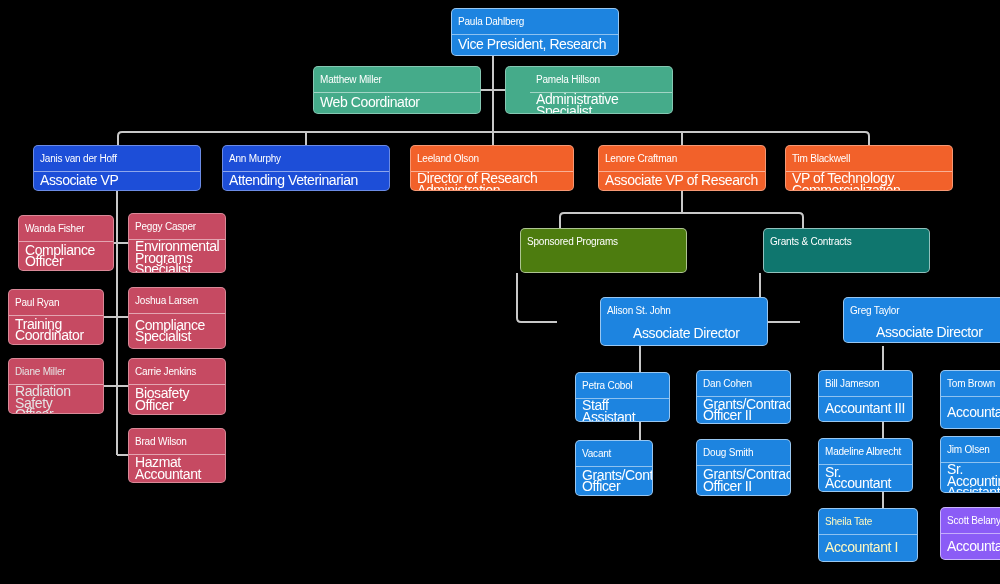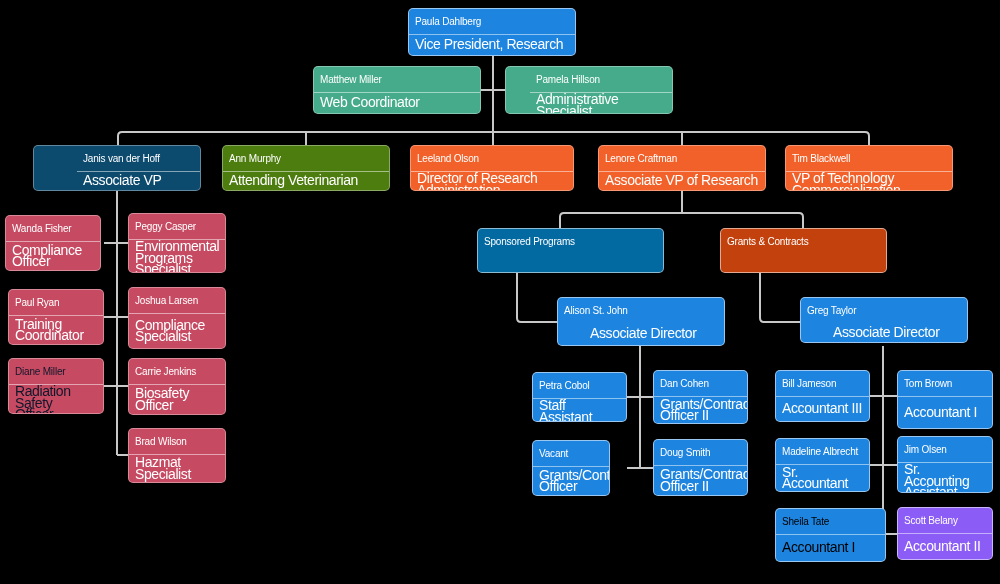--- a/index.html
+++ b/index.html
@@ -7,21 +7,21 @@
     position:relative;width:1000px;height:584px;overflow:hidden;
     font-family:"Liberation Sans",sans-serif;
   }
   svg.connectors{position:absolute;left:0;top:0;pointer-events:none;}
   svg.connectors path{fill:none;stroke-width:2;}
   .node{
     position:absolute;display:flex;flex-direction:column;box-sizing:border-box;
     border-radius:5px;color:#fff;overflow:hidden;cursor:pointer;
     border:1px solid rgba(255,255,255,.35);
   }
-  .node.blue{border-color:rgba(255,255,255,.55);}
+  .node.blue{border-color:rgba(255,255,255,.55);margin-left:43px;}
   .node .name{
     flex:0 0 25px;display:flex;align-items:center;padding:0 6px;
     font-size:10px;letter-spacing:-0.2px;line-height:11.5px;
   }
   .node .title{
     flex:1;display:flex;align-items:center;padding:1px 6px;
     font-size:14px;letter-spacing:-0.4px;line-height:11.5px;white-space:pre-line;
     border-top:1px solid rgba(255,255,255,.5);
   }
   .node .title.no-divider{border-top:none;padding-left:32px;}
@@ -59,75 +59,75 @@
         <div class="title">Vice President, Research</div>
       </div>
       <div class="node green" style="left: 313px; top: 66px; width: 168px; height: 48px; background: rgb(69, 171, 138); color: rgb(255, 255, 255);">
         <div class="name">Matthew Miller</div>
         <div class="title">Web Coordinator</div>
       </div>
       <div class="node green" style="left: 505px; top: 66px; width: 168px; height: 48px; background: rgb(69, 171, 138); color: rgb(255, 255, 255); padding-left: 24px;">
         <div class="name">Pamela Hillson</div>
         <div class="title">Administrative Specialist</div>
       </div>
-      <div class="node orange" style="left: 33px; top: 145px; width: 168px; height: 46px; background: #0c4a6e; color: rgb(255, 255, 255); padding-left: 43px;">
+      <div class="node orange" style="left: 33px; top: 145px; width: 168px; height: 46px; background: #1d4ed8; color: rgb(255, 255, 255);">
         <div class="name">Janis van der Hoff</div>
         <div class="title">Associate VP</div>
       </div>
-      <div class="node orange" style="left: 222px; top: 145px; width: 168px; height: 46px; background: #4d7c0f; color: rgb(255, 255, 255);">
+      <div class="node orange" style="left: 222px; top: 145px; width: 168px; height: 46px; background: #1d4ed8; color: rgb(255, 255, 255);">
         <div class="name">Ann Murphy</div>
         <div class="title">Attending Veterinarian</div>
       </div>
       <div class="node orange" style="left: 410px; top: 145px; width: 164px; height: 46px; background: rgb(242, 97, 42); color: rgb(255, 255, 255);">
         <div class="name">Leeland Olson</div>
         <div class="title">Director of Research Administration</div>
       </div>
       <div class="node orange" style="left: 598px; top: 145px; width: 168px; height: 46px; background: rgb(242, 97, 42); color: rgb(255, 255, 255);">
         <div class="name">Lenore Craftman</div>
         <div class="title">Associate VP of Research</div>
       </div>
       <div class="node orange" style="left: 785px; top: 145px; width: 168px; height: 46px; background: rgb(242, 97, 42); color: rgb(255, 255, 255);">
         <div class="name">Tim Blackwell</div>
         <div class="title">VP of Technology Commercialization</div>
       </div>
-      <div class="node red" style="left: 5px; top: 215px; width: 96px; height: 56px; background: rgb(198, 74, 98); color: rgb(255, 255, 255);">
+      <div class="node red" style="left: 18px; top: 215px; width: 96px; height: 56px; background: rgb(198, 74, 98); color: rgb(255, 255, 255);">
         <div class="name">Wanda Fisher</div>
         <div class="title">Compliance Officer</div>
       </div>
       <div class="node red" style="left: 128px; top: 213px; width: 98px; height: 60px; background: rgb(198, 74, 98); color: rgb(255, 255, 255);">
         <div class="name">Peggy Casper</div>
         <div class="title">Environmental
 Programs Specialist</div>
       </div>
       <div class="node red" style="left: 8px; top: 289px; width: 96px; height: 56px; background: rgb(198, 74, 98); color: rgb(255, 255, 255);">
         <div class="name">Paul Ryan</div>
         <div class="title">Training Coordinator</div>
       </div>
       <div class="node red" style="left: 128px; top: 287px; width: 98px; height: 62px; background: rgb(198, 74, 98); color: rgb(255, 255, 255);">
         <div class="name">Joshua Larsen</div>
         <div class="title">Compliance
 Specialist</div>
       </div>
-      <div class="node red" style="left: 8px; top: 358px; width: 96px; height: 56px; background: rgb(198, 74, 98); color: #0f172a;">
+      <div class="node red" style="left: 8px; top: 358px; width: 96px; height: 56px; background: rgb(198, 74, 98); color: #e5e5e5;">
         <div class="name">Diane Miller</div>
         <div class="title">Radiation Safety
 Officer</div>
       </div>
       <div class="node red" style="left: 128px; top: 358px; width: 98px; height: 57px; background: rgb(198, 74, 98); color: rgb(255, 255, 255);">
         <div class="name">Carrie Jenkins</div>
         <div class="title">Biosafety Officer</div>
       </div>
       <div class="node red" style="left: 128px; top: 428px; width: 98px; height: 55px; background: rgb(198, 74, 98); color: rgb(255, 255, 255);">
         <div class="name">Brad Wilson</div>
-        <div class="title">Hazmat Specialist</div>
+        <div class="title">Hazmat Accountant</div>
       </div>
-      <div class="node blue" style="left: 477px; top: 228px; width: 187px; height: 45px; background: #0369a1; color: rgb(255, 255, 255);">
+      <div class="node blue" style="left: 477px; top: 228px; width: 167px; height: 45px; background: #4d7c0f; color: rgb(255, 255, 255);">
         <div class="name">Sponsored Programs</div>
       </div>
-      <div class="node blue" style="left: 720px; top: 228px; width: 167px; height: 45px; background: #c2410c; color: rgb(255, 255, 255);">
+      <div class="node blue" style="left: 720px; top: 228px; width: 167px; height: 45px; background: #0f766e; color: rgb(255, 255, 255);">
         <div class="name">Grants &amp; Contracts</div>
       </div>
       <div class="node blue" style="left: 557px; top: 297px; width: 168px; height: 49px; background: rgb(29, 132, 224); color: rgb(255, 255, 255);">
         <div class="name">Alison St. John</div>
         <div class="title no-divider">Associate Director</div>
       </div>
       <div class="node blue" style="left: 800px; top: 297px; width: 168px; height: 46px; background: rgb(29, 132, 224); color: rgb(255, 255, 255);">
         <div class="name">Greg Taylor</div>
         <div class="title no-divider">Associate Director</div>
       </div>
@@ -160,21 +160,21 @@
       </div>
       <div class="node blue" style="left: 775px; top: 438px; width: 95px; height: 54px; background: rgb(29, 132, 224); color: rgb(255, 255, 255);">
         <div class="name">Madeline Albrecht</div>
         <div class="title">Sr. Accountant</div>
       </div>
       <div class="node blue" style="left: 897px; top: 436px; width: 96px; height: 57px; background: rgb(29, 132, 224); color: rgb(255, 255, 255);">
         <div class="name">Jim Olsen</div>
         <div class="title">Sr. Accounting
 Assistant</div>
       </div>
-      <div class="node blue" style="left: 775px; top: 508px; width: 111px; height: 54px; background: rgb(29, 132, 224); color: #000000;">
+      <div class="node blue" style="left: 775px; top: 508px; width: 100px; height: 54px; background: rgb(29, 132, 224); color: #fef9c3;">
         <div class="name">Sheila Tate</div>
         <div class="title">Accountant I</div>
       </div>
       <div class="node blue" style="left: 897px; top: 507px; width: 96px; height: 53px; background: #8b5cf6; color: rgb(255, 255, 255);">
         <div class="name">Scott Belany</div>
         <div class="title">Accountant II</div>
       </div>
     </div>
 </div>
 

